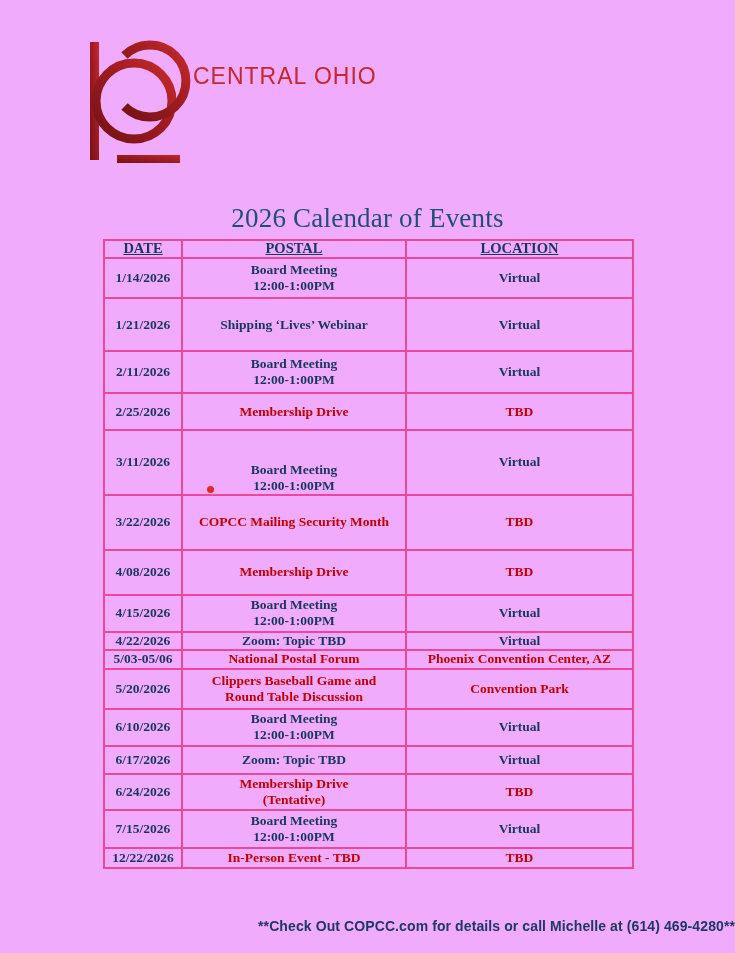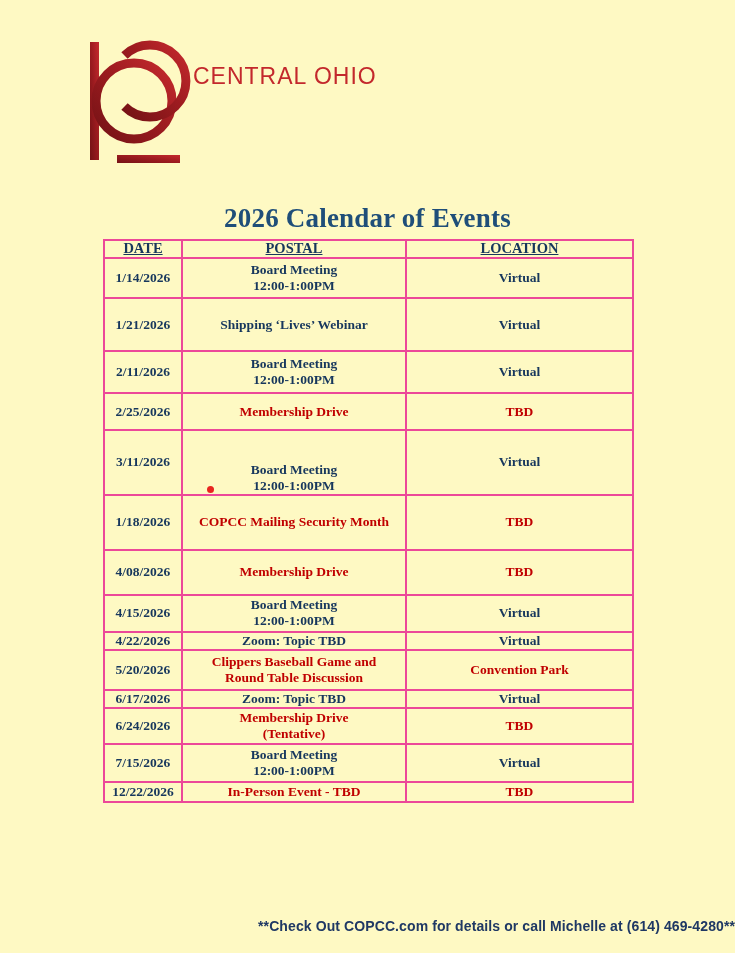--- a/index.html
+++ b/index.html
@@ -2,42 +2,42 @@
 <html><head>
 <meta charset="utf-8">
 <style>
   * { margin: 0; padding: 0; box-sizing: border-box; }
   html, body { background: #ffffff; }
   .page {
     position: relative;
     width: 735px;
     height: 953px;
     margin: 0 auto;
-    background: #fef9c3;
+    background: #f0abfc;
     font-family: "Liberation Serif", "DejaVu Serif", serif;
     overflow: hidden;
   }
 
   
   .brand { position: absolute; left: 85px; top: 36px; display: flex; }
   .brand-mark { width: 106px; height: 132px; display: block; }
   .brand-text {
     position: absolute; left: 108px; top: 28px;
     font-family: "Liberation Sans", sans-serif;
     color: #c3282c;
     white-space: nowrap;
   }
   .brand-line1 { font-size: 23px; font-weight: 400; letter-spacing: 1px; line-height: 1.1; }
   .brand-line2 { font-size: 25px; font-weight: 700; letter-spacing: 1.8px; line-height: 1.15; }
 
   
   .title {
     position: absolute; left: 0; top: 203px; width: 100%;
     text-align: center;
-    font-size: 27px; font-weight: 700;
+    font-size: 27px; font-weight: 400;
     color: #1f4e79;
     letter-spacing: 0.2px;
   }
 
   
   table.events {
     position: absolute; left: 103px; top: 239px;
     width: 529px;
     border-collapse: collapse;
     table-layout: fixed;
@@ -152,47 +152,58 @@
       <tr class="row-blue" style="height:36px">
         <td class="date">3/11/2026</td>
         <td class="topic">
           <span class="red-dot"></span>
           <span>Board Meeting
 12:00-1:00PM</span>
         </td>
         <td class="loc">Virtual</td>
       </tr>
       <tr class="row-red" style="height:55px">
-        <td class="date">1/18/2026</td>
+        <td class="date">3/22/2026</td>
         <td class="topic">COPCC Mailing Security Month</td>
         <td class="loc">TBD</td>
       </tr>
       <tr class="row-red" style="height:45px">
         <td class="date">4/08/2026</td>
         <td class="topic">Membership Drive</td>
         <td class="loc">TBD</td>
       </tr>
       <tr class="row-blue" style="height:37px">
         <td class="date">4/15/2026</td>
         <td class="topic">Board Meeting
 12:00-1:00PM</td>
         <td class="loc">Virtual</td>
       </tr>
       <tr class="row-blue" style="height:18px">
         <td class="date">4/22/2026</td>
         <td class="topic">Zoom: Topic TBD</td>
         <td class="loc">Virtual</td>
+      </tr>
+      <tr class="row-red" style="height:19px">
+        <td class="date">5/03-05/06</td>
+        <td class="topic">National Postal Forum</td>
+        <td class="loc">Phoenix Convention Center, AZ</td>
       </tr>
       <tr class="row-red" style="height:40px">
         <td class="date">5/20/2026</td>
         <td class="topic">Clippers Baseball Game and
 Round Table Discussion</td>
         <td class="loc">Convention Park</td>
       </tr>
-      <tr class="row-blue" style="height:18px">
+      <tr class="row-blue" style="height:37px">
+        <td class="date">6/10/2026</td>
+        <td class="topic">Board Meeting
+12:00-1:00PM</td>
+        <td class="loc">Virtual</td>
+      </tr>
+      <tr class="row-blue" style="height:28px">
         <td class="date">6/17/2026</td>
         <td class="topic">Zoom: Topic TBD</td>
         <td class="loc">Virtual</td>
       </tr>
       <tr class="row-red" style="height:36px">
         <td class="date">6/24/2026</td>
         <td class="topic">Membership Drive
 (Tentative)</td>
         <td class="loc">TBD</td>
       </tr>

